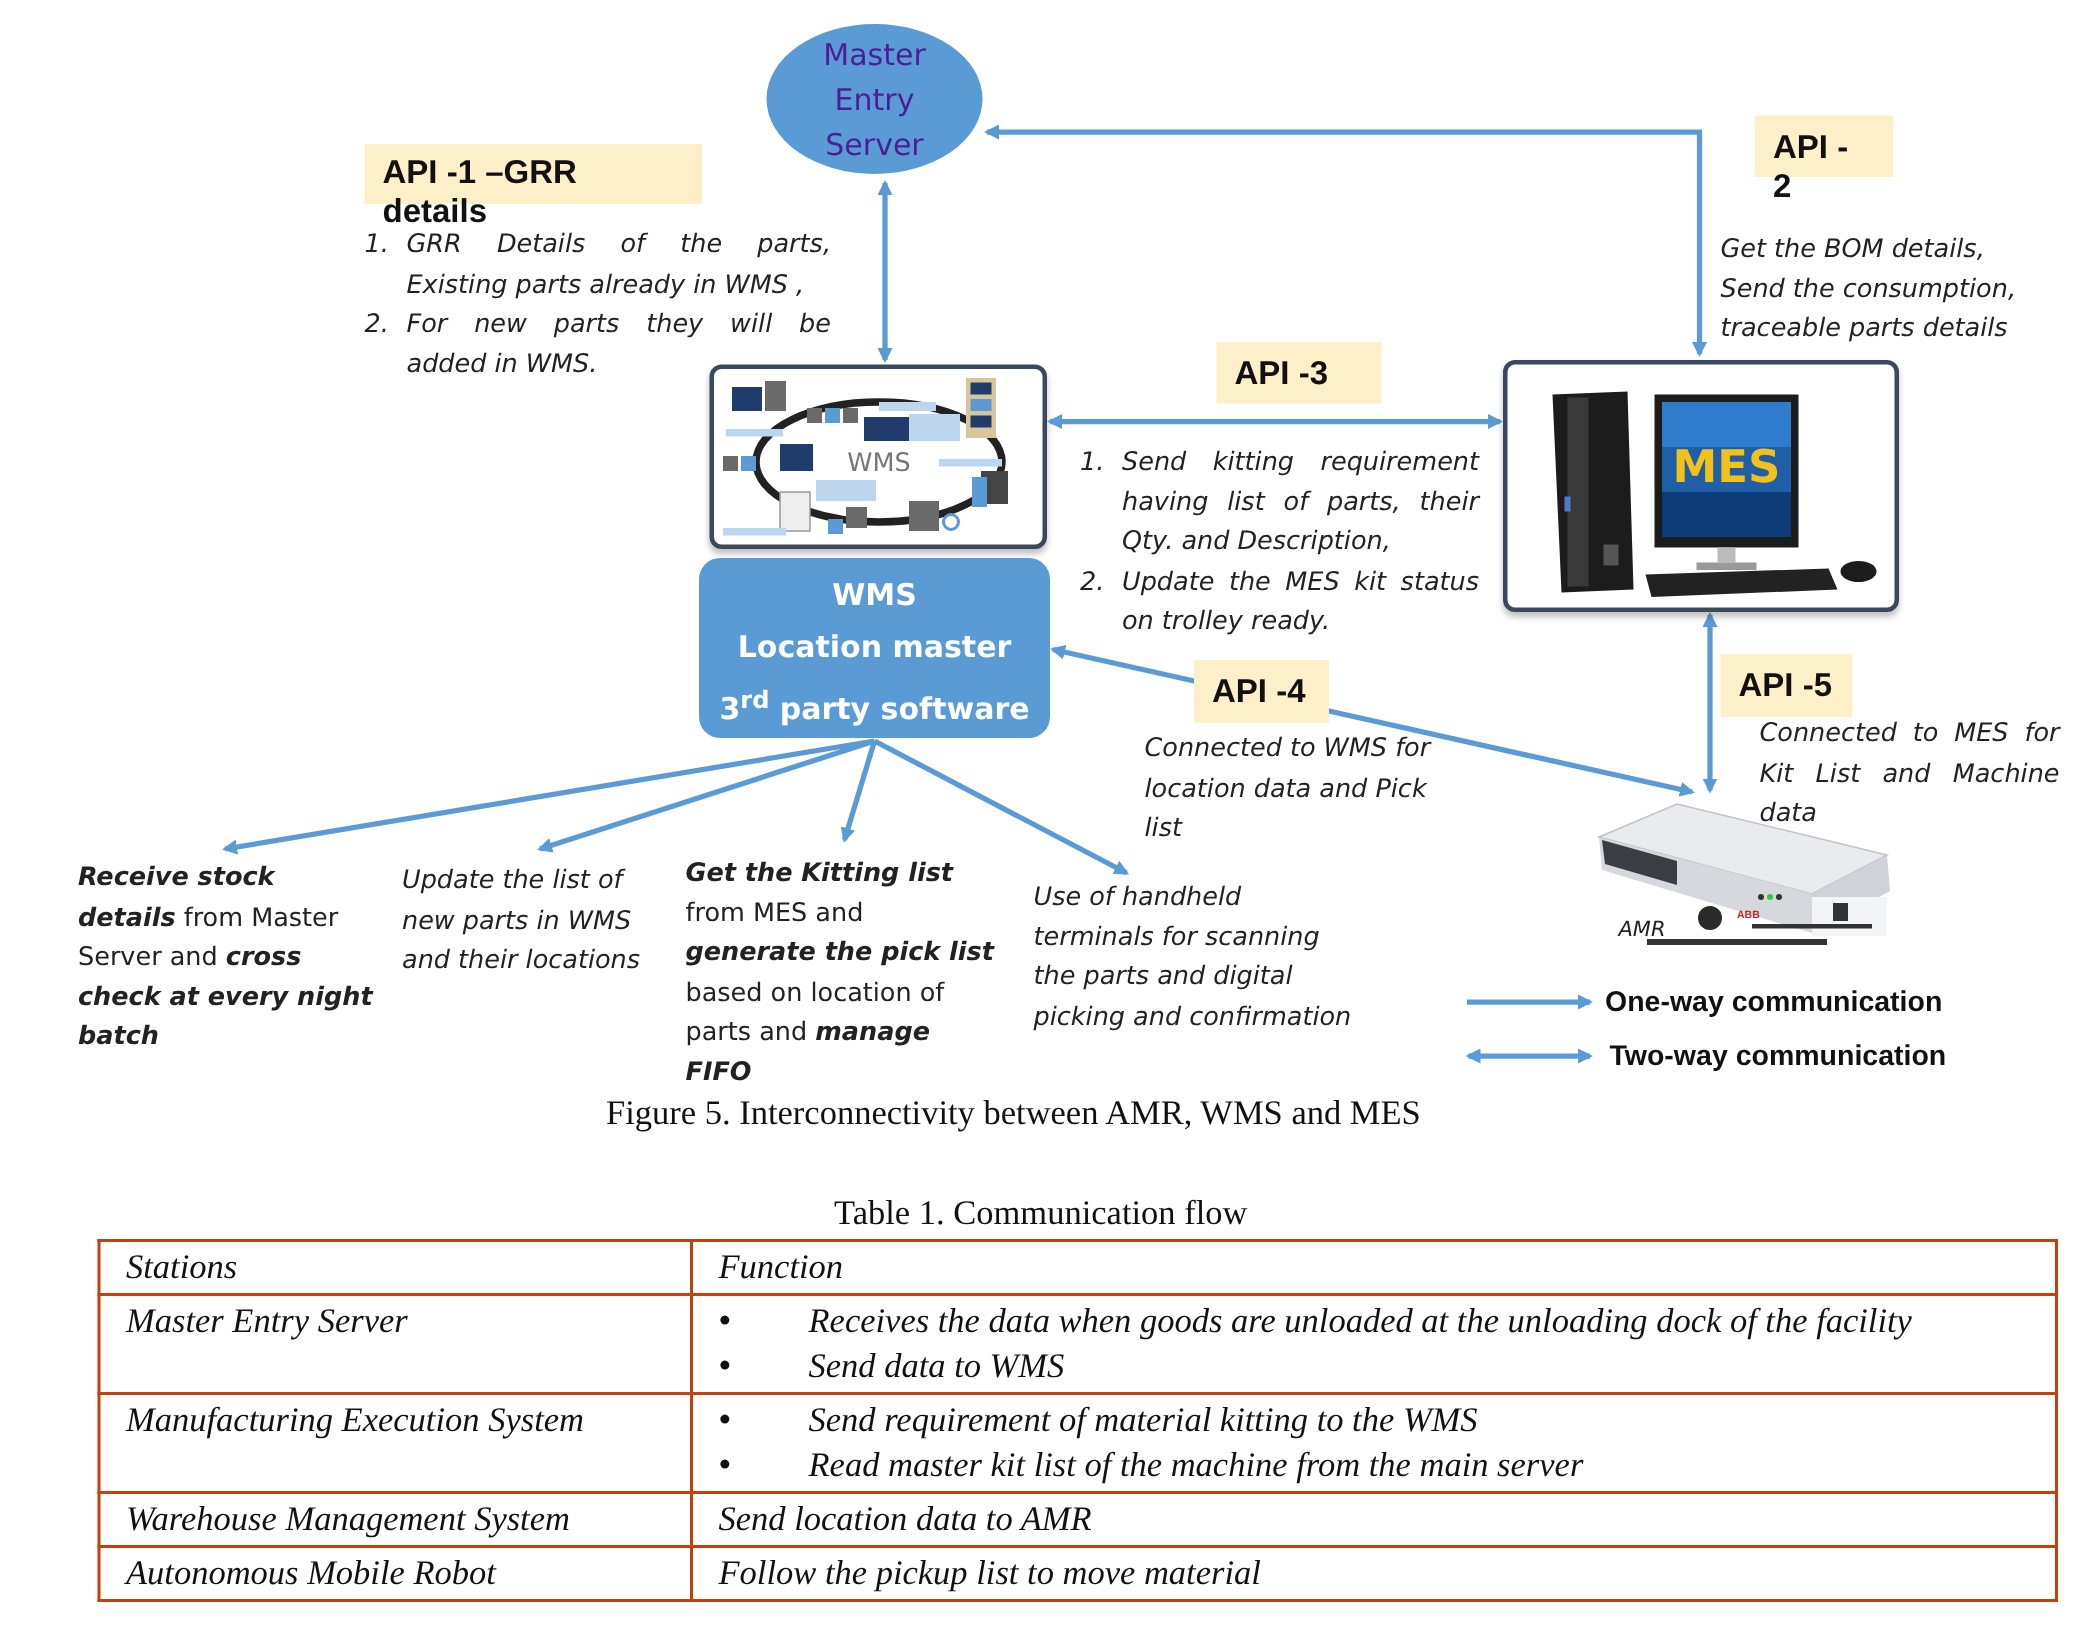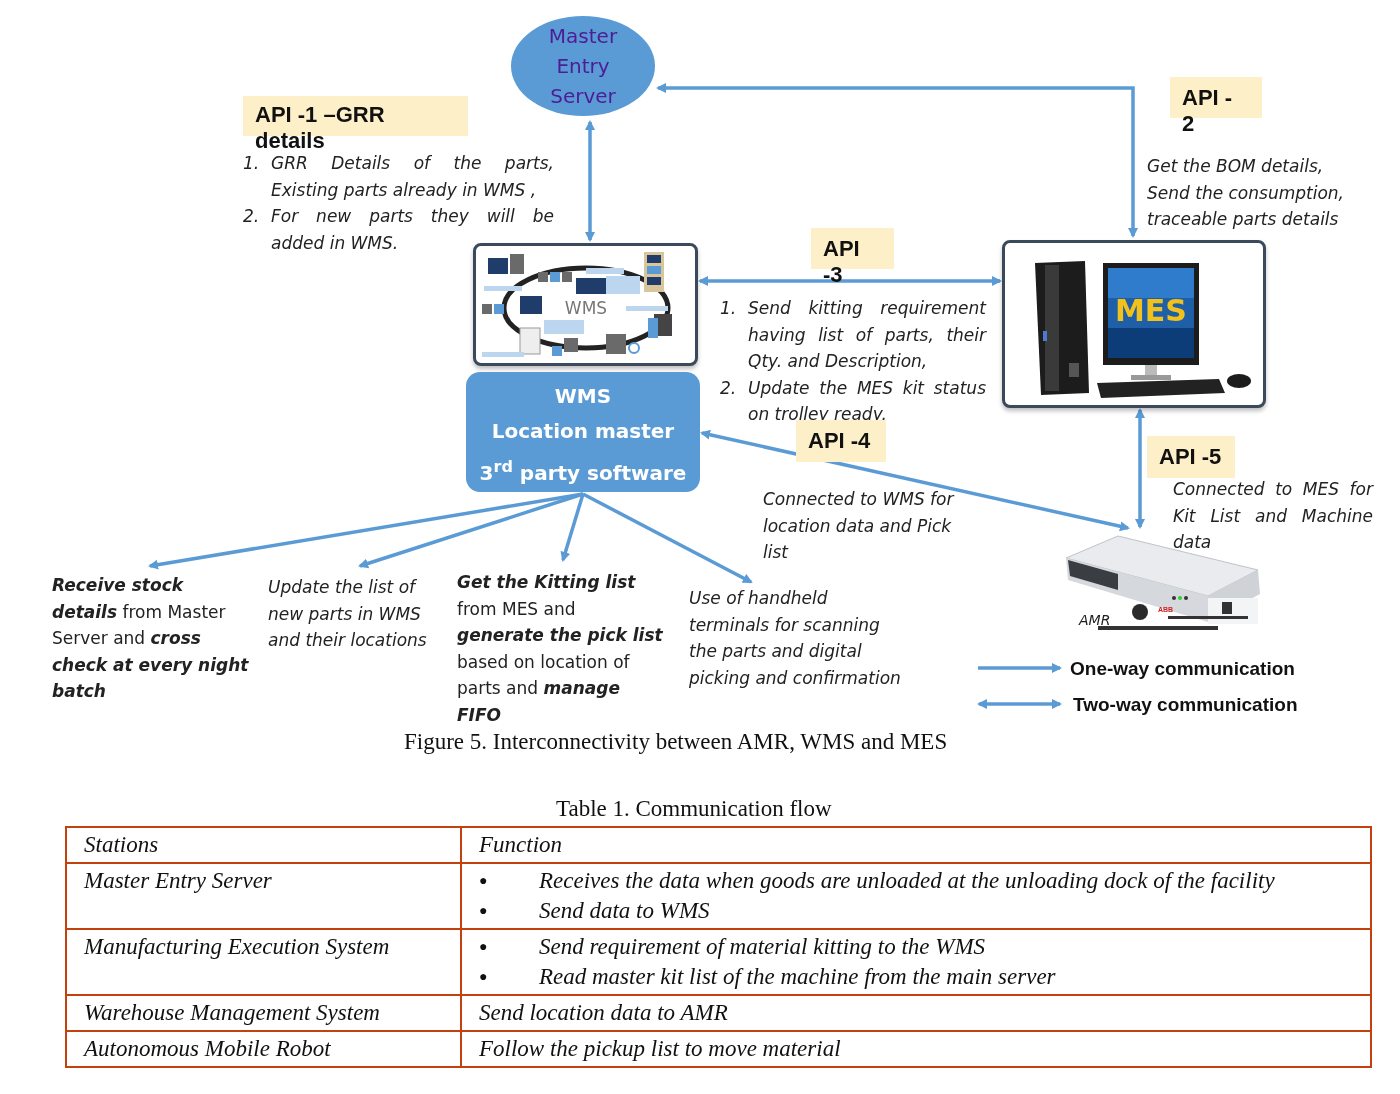--- a/index.html
+++ b/index.html
@@ -115,21 +115,21 @@
     <rect x="68" y="74" width="40" height="14" fill="#bcd6ef"></rect>
     <rect x="88" y="92" width="14" height="14" fill="#6a6a6a"></rect>
     <rect x="76" y="100" width="10" height="10" fill="#5b9bd5"></rect>
     <rect x="130" y="88" width="20" height="20" fill="#6a6a6a"></rect>
     <circle cx="158" cy="102" r="5" fill="none" stroke="#5b9bd5" stroke-width="2"></circle>
     <rect x="6" y="106" width="42" height="5" fill="#bcd6ef"></rect>
     <text x="110" y="68" font-family="DejaVu Sans, sans-serif" font-size="17" fill="#777" text-anchor="middle">WMS</text>
   </svg>
 </div>
 
-<div class="api-label" style="left:811px; top:228px; width:83px; height:41px;">API -3</div>
+<div class="api-label" style="left:811px; top:228px; width:110px; height:41px;">API -3</div>
 <div class="ital" style="left:720px; top:295px; width:266px;">
   <div class="listrow">
     <span class="num">1.</span>
     <span class="txt">
       <div class="just">Send kitting requirement</div>
       <div class="just">having list of parts, their</div>
       <div>Qty. and Description,</div>
     </span>
   </div>
   <div class="listrow">
@@ -161,21 +161,21 @@
     <ellipse cx="234" cy="138" rx="12" ry="7" fill="#1c1c1c"></ellipse>
   </svg>
 </div>
 
 <div class="wms-box">
   <div>WMS</div>
   <div>Location master</div>
   <div><span>3</span><sup style="font-size:16px;">rd</sup><span> party software</span></div>
 </div>
 
-<div class="api-label" style="left:796px; top:420px; width:90px; height:42px;">API -4</div>
+<div class="api-label" style="left:796px; top:440px; width:90px; height:42px;">API -4</div>
 <div class="ital" style="left:763px; top:486px; width:220px;">
   <div>Connected to WMS for</div>
   <div>location data and Pick</div>
   <div>list</div>
 </div>
 
 <div class="api-label" style="left:1147px; top:436px; width:88px; height:42px;">API -5</div>
 <div class="ital" style="left:1173px; top:476px; width:200px;">
   <div class="just">Connected to MES for</div>
   <div class="just">Kit List and Machine</div>

